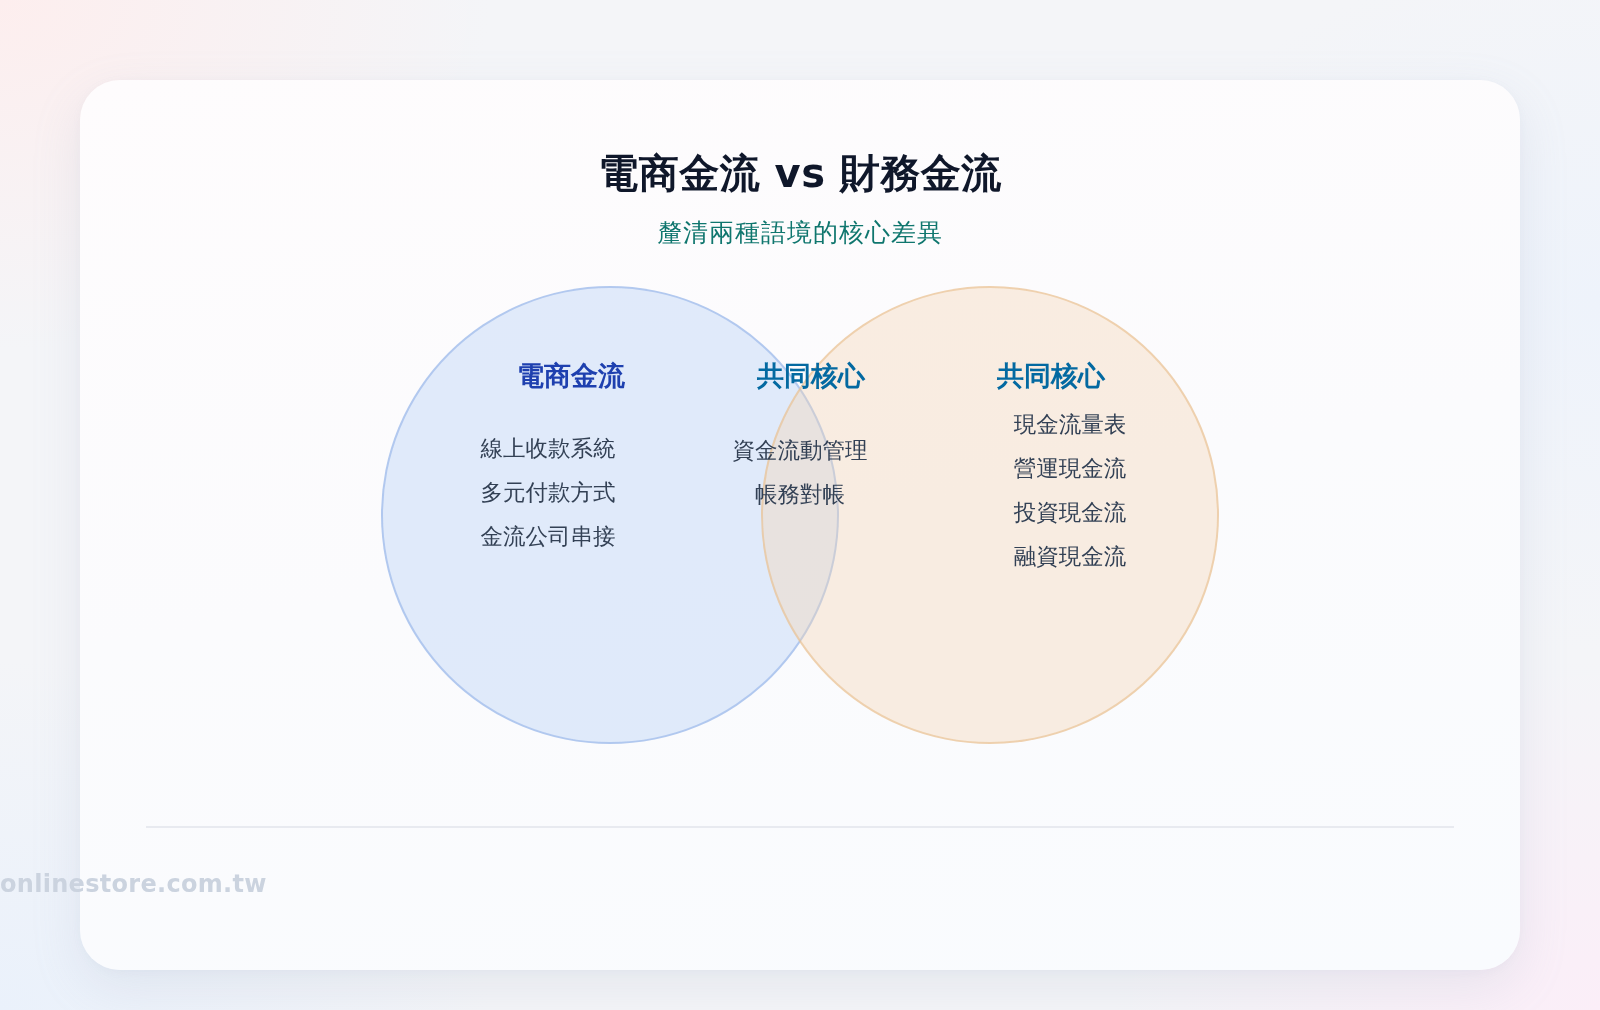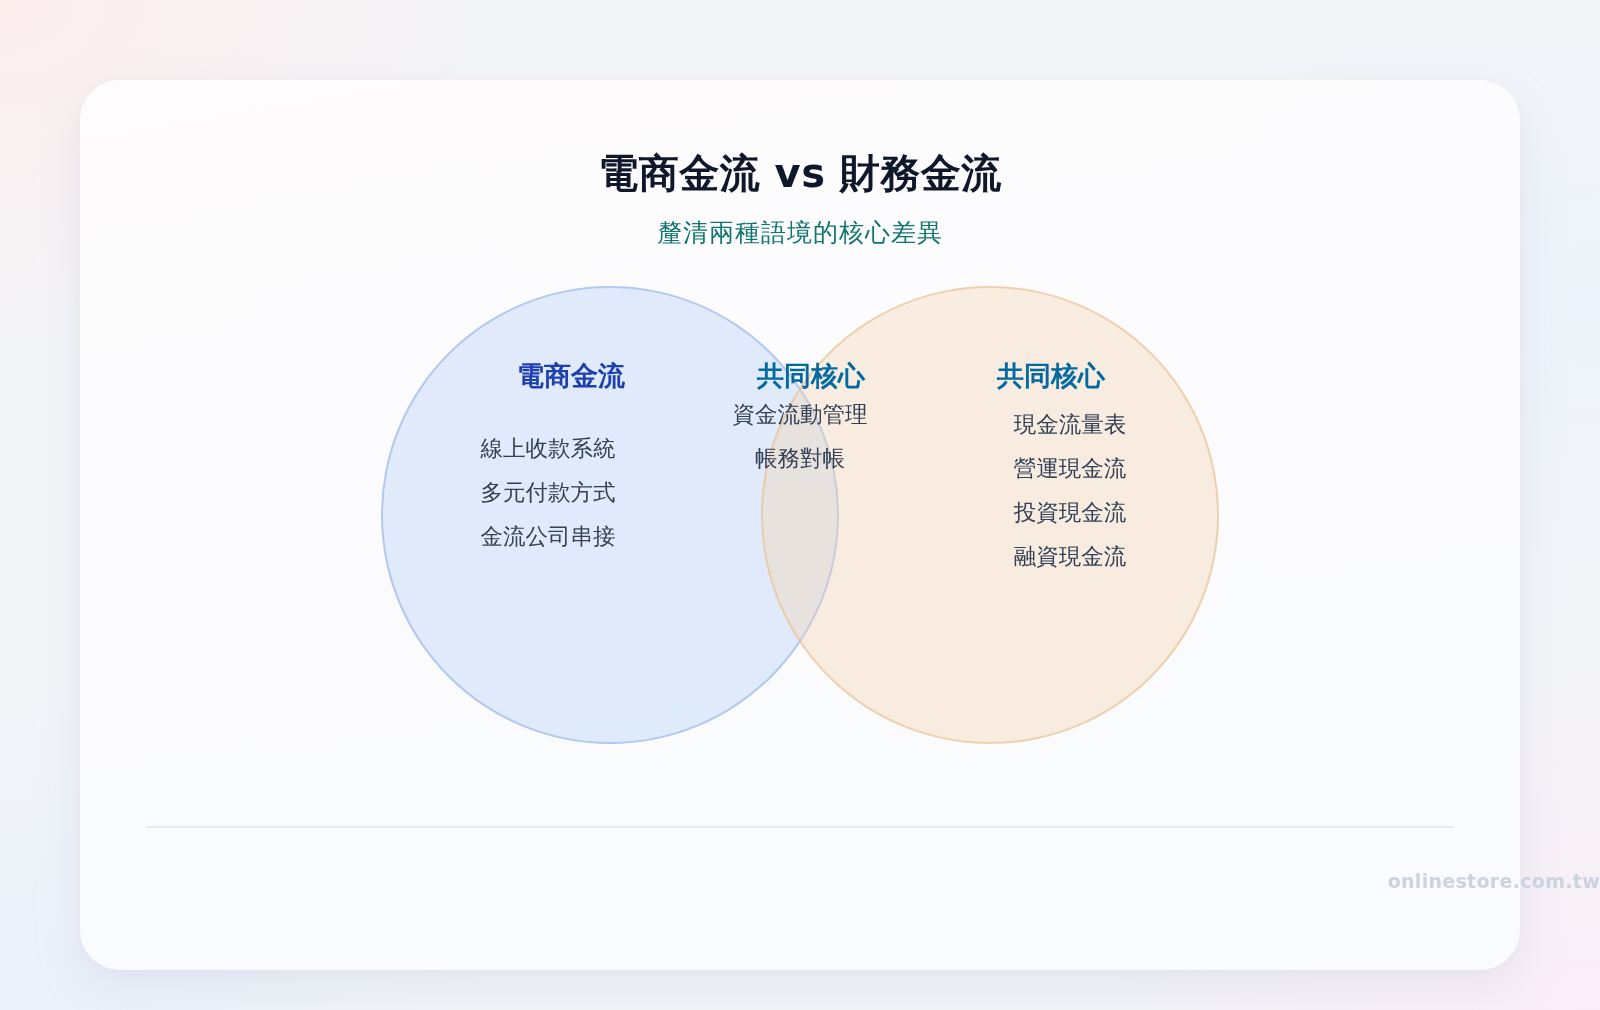--- a/index.html
+++ b/index.html
@@ -106,22 +106,22 @@
       top: 826px;
       width: 1308px;
       height: 2px;
       background: #e8eaf0;
     }
     .footer {
       position: absolute;
       left: 0;
       right: 0;
       top: 870px;
-      text-align: right;
-      font-size: 19px;
+      text-align: left;
+      font-size: 24px;
       font-weight: bold;
       color: #cbd3df;
       letter-spacing: 0.3px;
     }
   </style>
 </head>
 <body>
 
 <div class="card"></div>
 
@@ -133,21 +133,21 @@
   <div class="circle circle-right"></div>
 
   <div class="label group-title blue" style="left:495px; top:358px; width:130px;">電商金流</div>
   <div class="items" style="left:458px; top:426px; width:180px;">
     <div class="item">線上收款系統</div>
     <div class="item">多元付款方式</div>
     <div class="item">金流公司串接</div>
   </div>
 
   <div class="label group-title orange" style="left:735px; top:358px; width:130px;">共同核心</div>
-  <div class="items" style="left:710px; top:392px; width:180px;">
+  <div class="items" style="left:710px; top:428px; width:180px;">
     <div class="item">資金流動管理</div>
     <div class="item">帳務對帳</div>
   </div>
 
   <div class="label group-title orange" style="left:975px; top:358px; width:130px;">共同核心</div>
   <div class="items" style="left:980px; top:402px; width:180px;">
     <div class="item">現金流量表</div>
     <div class="item">營運現金流</div>
     <div class="item">投資現金流</div>
     <div class="item">融資現金流</div>

